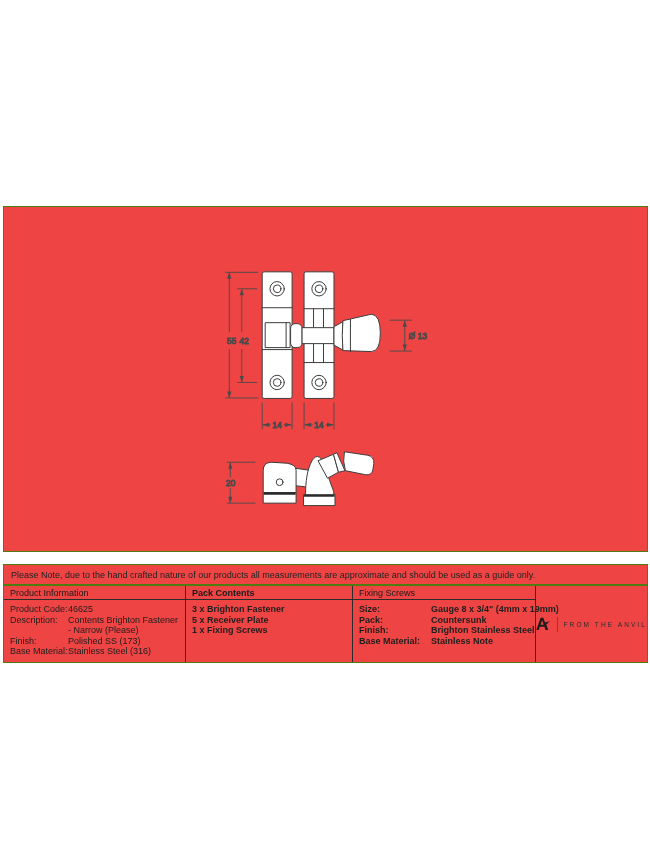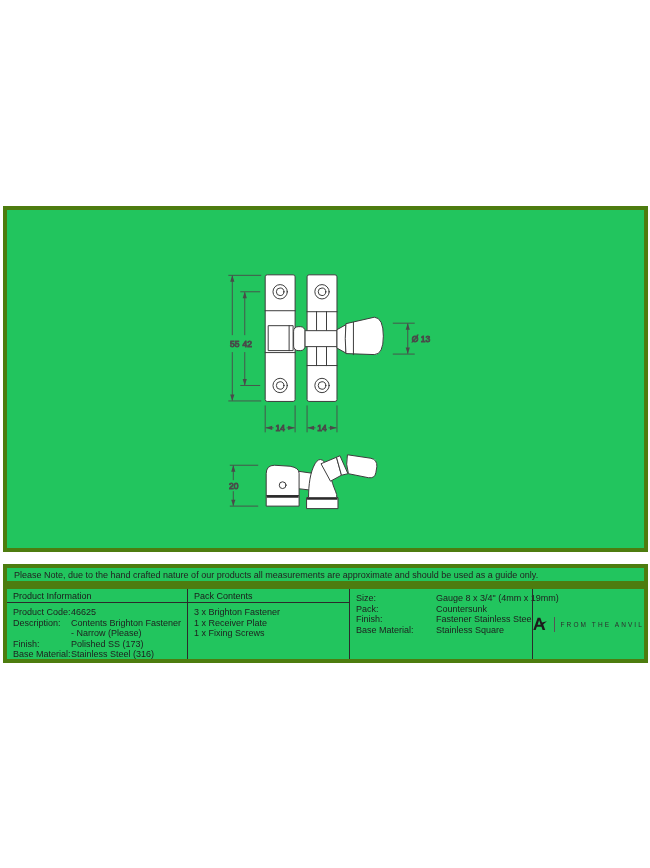--- a/index.html
+++ b/index.html
@@ -1,42 +1,42 @@
 <!DOCTYPE html>
 <html><head>
 <meta charset="utf-8">
 <style>
   html,body{margin:0;padding:0;background:#fff;}
   body{width:650px;height:868px;position:relative;font-family:"Liberation Sans",sans-serif;color:#1e1e1e;}
   .sheet{position:absolute;inset:0;background:#fff;}
-  .box{position:absolute;box-sizing:border-box;border:4px solid #4d7c0f;background:#22c55e;}
+  .box{position:absolute;box-sizing:border-box;border:1px solid #4d7c0f;background:#ef4444;}
   
   #drawing-box{left:3px;top:206px;width:645px;height:346px;}
   #drawing-box svg{display:block;}
   svg .ln{stroke:#3c3c3c;stroke-width:1;fill:none;stroke-linecap:square;}
   svg .shape{stroke:#3c3c3c;stroke-width:1;fill:#fff;stroke-linejoin:round;}
   svg .thick{stroke:#2a2a2a;stroke-width:2.4;fill:none;}
   svg .dim{stroke:#4a4a4a;stroke-width:0.9;fill:none;}
   svg .arr{fill:#4a4a4a;stroke:none;}
   svg text{font-family:"Liberation Sans",sans-serif;font-size:8.5px;fill:#222;}
   
   #note-row{left:3px;top:564px;width:645px;height:21px;display:flex;align-items:center;padding:0 7px;font-size:9px;color:#222;}
   
   #spec-table{left:3px;top:585px;width:645px;height:78px;display:flex;}
   .col{box-sizing:border-box;height:100%;}
   .col + .col{border-left:1px solid #2b2b2b;}
   .col-head{box-sizing:border-box;height:14px;border-bottom:1px solid #2b2b2b;display:flex;align-items:center;padding:0 6px;font-size:9px;color:#1a1a1a;}
   .col-body{padding:4px 6px 0 6px;font-size:9px;line-height:10.5px;}
   .kv{display:grid;}
   #col-product .kv{grid-template-columns:54px 1fr;column-gap:4px;}
-  #col-screws .kv{grid-template-columns:60px 1fr;column-gap:20px;}
+  #col-screws .kv{grid-template-columns:60px 1fr;column-gap:12px;font-weight:bold;}
   .kv span{white-space:nowrap;}
   .list-line{white-space:nowrap;}
   #col-product{width:182px;}
-  #col-pack{width:168px;}
+  #col-pack{width:168px;font-weight:bold;}
   #col-screws{width:183px;}
   #col-brand{width:112px;display:flex;align-items:center;justify-content:center;gap:6px;}
   .brand-divider{width:1px;height:15px;background:#555;}
   .brand-text{font-size:6.5px;letter-spacing:2.1px;color:#2d2d2d;white-space:nowrap;}
 </style>
 </head>
 <body>
 
 <div class="sheet">
 
@@ -188,42 +188,43 @@
           <span>Base Material:</span>
           <span>Stainless Steel (316)</span>
         </div>
       </div>
     </div>
 
     <div class="col" id="col-pack">
       <div class="col-head">Pack Contents</div>
       <div class="col-body">
         <div class="list-line">3 x Brighton Fastener</div>
-        <div class="list-line">1 x Receiver Plate</div>
+        <div class="list-line">5 x Receiver Plate</div>
         <div class="list-line">1 x Fixing Screws</div>
       </div>
     </div>
 
     <div class="col" id="col-screws">
+      <div class="col-head">Fixing Screws</div>
       <div class="col-body">
         <div class="kv">
           <span>Size:</span>
           <span>Gauge 8 x 3/4" (4mm x 19mm)</span>
         </div>
         <div class="kv">
           <span>Pack:</span>
           <span>Countersunk</span>
         </div>
         <div class="kv">
           <span>Finish:</span>
-          <span>Fastener Stainless Steel</span>
+          <span>Brighton Stainless Steel</span>
         </div>
         <div class="kv">
           <span>Base Material:</span>
-          <span>Stainless Square</span>
+          <span>Stainless Note</span>
         </div>
       </div>
     </div>
 
     <div class="col" id="col-brand">
       <svg viewBox="0 0 22 20" width="15" height="14">
         <path fill="#1c1c1c" fill-rule="evenodd" d="M0.5,19 L7,0.5 L11,0.5 L13.6,7.6 L21,5.8 L15.4,10.6 L18.5,19 L14.5,19 L12.8,14.2 L5.8,14.2 L4,19 Z M9.2,4.5 L11.6,11 L7,11 Z"></path>
       </svg>
       <div class="brand-divider"></div>
       <div class="brand-text">FROM THE ANVIL</div>

